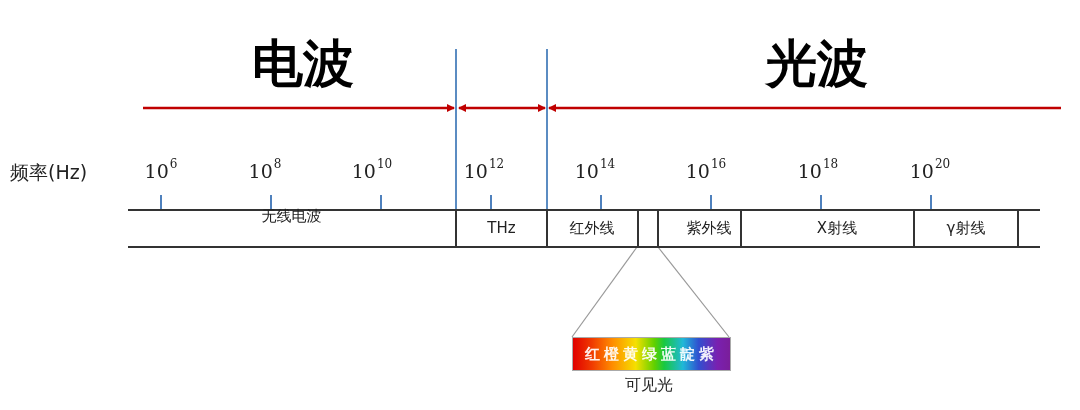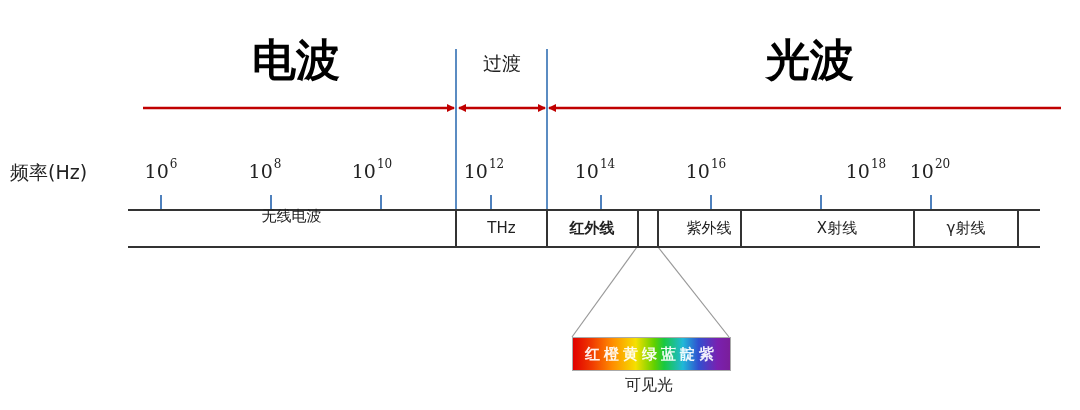--- a/index.html
+++ b/index.html
@@ -1,39 +1,38 @@
 <!DOCTYPE html>
 <html><head>
   <meta charset="utf-8">
   <style>
     html, body { margin: 0; padding: 0; background: #ffffff; }
     body { width: 1080px; height: 410px; position: relative; overflow: hidden;
            font-family: "DejaVu Sans", "Liberation Sans", sans-serif; color: #1a1a1a; }
     .abs { position: absolute; }
-    .title { font-weight: bold; font-size: 44px; color: #000; line-height: 1; white-space: nowrap; }
+    .title { font-weight: bold; font-size: 51px; color: #000; line-height: 1; white-space: nowrap; }
     .trans { font-size: 19px; line-height: 26px; text-align: center; width: 80px; color: #222; }
     .vline { width: 2px; background: #5b8cc2; }
     .hline { height: 2px; background: #333; }
     .cellline { width: 1.5px; background: #333; }
     .tick { width: 2px; height: 15px; background: #4f81bd; }
     .exp { font-family: "DejaVu Serif", "Liberation Serif", serif; font-size: 19px; color: #222; white-space: nowrap; transform: translateX(-50%); }
     .exp sup { font-size: 12px; position: relative; top: -3px; margin-left: 1px; }
     .cell-label { font-size: 15px; color: #222; text-align: center; line-height: 37px; white-space: nowrap; }
     .ylabel { font-size: 19px; color: #222; white-space: nowrap; }
     .spectrum { background: linear-gradient(to right, #e00000 0%, #f03a00 12%, #ff8c00 25%, #f5e000 40%, #5fd000 52%, #19c840 58%, #20b8d8 70%, #3050d0 80%, #7a20b0 92%, #7a1e9a 100%);
                 border: 1px solid #aaa; display: flex; align-items: center; justify-content: center; }
     .spectrum span { color: rgba(255,255,255,0.92); font-size: 15px; letter-spacing: 4px; font-weight: bold; text-align: center; }
     .vis-label { font-size: 16px; color: #222; white-space: nowrap; }
   </style>
 </head>
 <body>
 
 <div class="abs title" style="left:252px; top:38px;">电波</div>
 <div class="abs trans" style="left:462px; top:50px;">
-  <div>过渡</div>
 </div>
 <div class="abs title" style="left:766px; top:38px;">光波</div>
 
 <svg class="abs" style="left:0; top:0;" width="1080" height="410">
   <defs>
     <marker id="ah" markerWidth="8" markerHeight="8" refX="7" refY="4" orient="auto-start-reverse" markerUnits="userSpaceOnUse">
       <path d="M0,0 L8,4 L0,8 z" fill="#c00000"></path>
     </marker>
   </defs>
   <line x1="143" y1="108" x2="454" y2="108" stroke="#c00000" stroke-width="2.5" marker-end="url(#ah)"></line>
@@ -48,21 +47,21 @@
 <div class="abs vline" style="left:546px; top:49px; height:162px;"></div>
 
 <div class="abs ylabel" style="left:10px; top:160px;">频率(Hz)</div>
 
 <div class="abs exp" style="left:161px; top:160px;"><span>10</span><sup>6</sup></div>
 <div class="abs exp" style="left:265px; top:160px;"><span>10</span><sup>8</sup></div>
 <div class="abs exp" style="left:372px; top:160px;text-align:right;"><span>10</span><sup>10</sup></div>
 <div class="abs exp" style="left:484px; top:160px;"><span>10</span><sup>12</sup></div>
 <div class="abs exp" style="left:595px; top:160px;"><span>10</span><sup>14</sup></div>
 <div class="abs exp" style="left:706px; top:160px;"><span>10</span><sup>16</sup></div>
-<div class="abs exp" style="left:818px; top:160px;margin-left:48px;"><span>10</span><sup>18</sup></div>
+<div class="abs exp" style="left:818px; top:160px;"><span>10</span><sup>18</sup></div>
 <div class="abs exp" style="left:930px; top:160px;"><span>10</span><sup>20</sup></div>
 
 <div class="abs tick" style="left:160px; top:195px;"></div>
 <div class="abs tick" style="left:270px; top:195px;"></div>
 <div class="abs tick" style="left:380px; top:195px;"></div>
 <div class="abs tick" style="left:490px; top:195px;"></div>
 <div class="abs tick" style="left:600px; top:195px;"></div>
 <div class="abs tick" style="left:710px; top:195px;"></div>
 <div class="abs tick" style="left:820px; top:195px;"></div>
 <div class="abs tick" style="left:930px; top:195px;"></div>
@@ -72,21 +71,21 @@
 <div class="abs cellline" style="left:637px; top:210px; height:37px;"></div>
 <div class="abs cellline" style="left:657px; top:210px; height:37px;"></div>
 <div class="abs cellline" style="left:740px; top:210px; height:37px;"></div>
 <div class="abs cellline" style="left:913px; top:210px; height:37px;"></div>
 <div class="abs cellline" style="left:1017px; top:210px; height:37px;"></div>
 <div class="abs cellline" style="left:455px; top:210px; height:37px; background:#333;"></div>
 <div class="abs cellline" style="left:546px; top:210px; height:37px; background:#333;"></div>
 
 <div class="abs cell-label" style="left:128px; top:198px; width:327px;">无线电波</div>
 <div class="abs cell-label" style="left:456px; top:210px; width:91px;">THz</div>
-<div class="abs cell-label" style="left:547px; top:210px; width:90px;font-weight:bold;">红外线</div>
+<div class="abs cell-label" style="left:547px; top:210px; width:90px;">红外线</div>
 <div class="abs cell-label" style="left:638px; top:210px; width:20px;"></div>
 <div class="abs cell-label" style="left:658px; top:210px; width:102px;">紫外线</div>
 <div class="abs cell-label" style="left:741px; top:210px; width:192px;">X射线</div>
 <div class="abs cell-label" style="left:914px; top:210px; width:104px;border-radius:13px;">γ射线</div>
 <div class="abs cell-label" style="left:1018px; top:210px; width:22px;"></div>
 
 <div class="abs spectrum" style="left:572px; top:337px; width:157px; height:32px;">
   <span>红橙黄绿蓝靛紫</span>
 </div>
 <div class="abs vis-label" style="left:625px; top:375px;">可见光</div>

